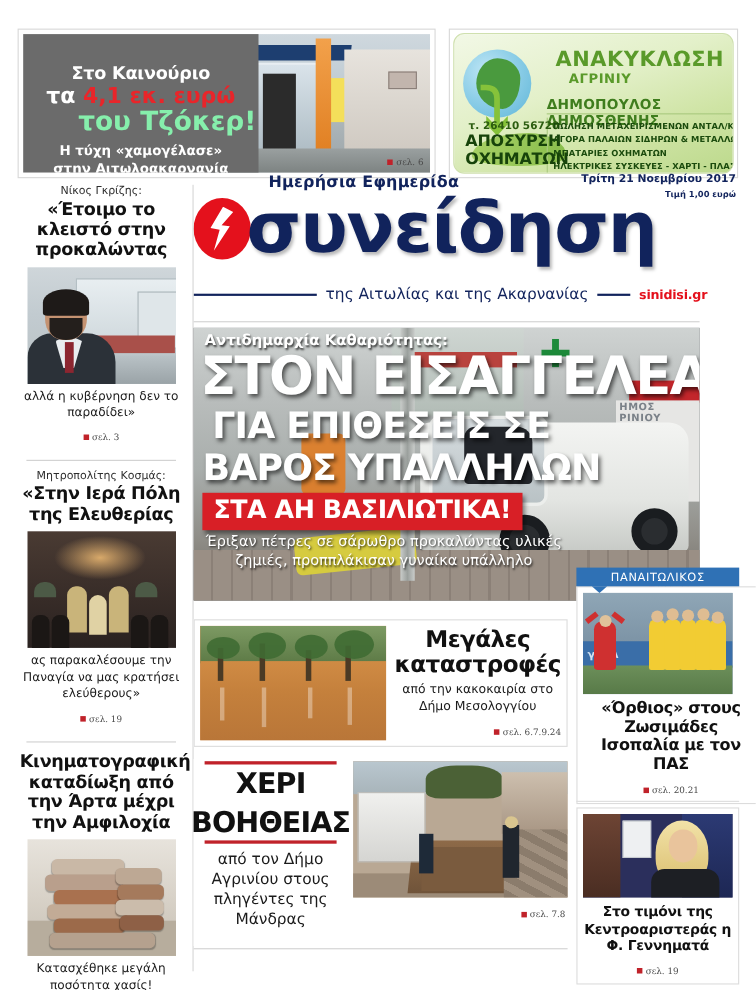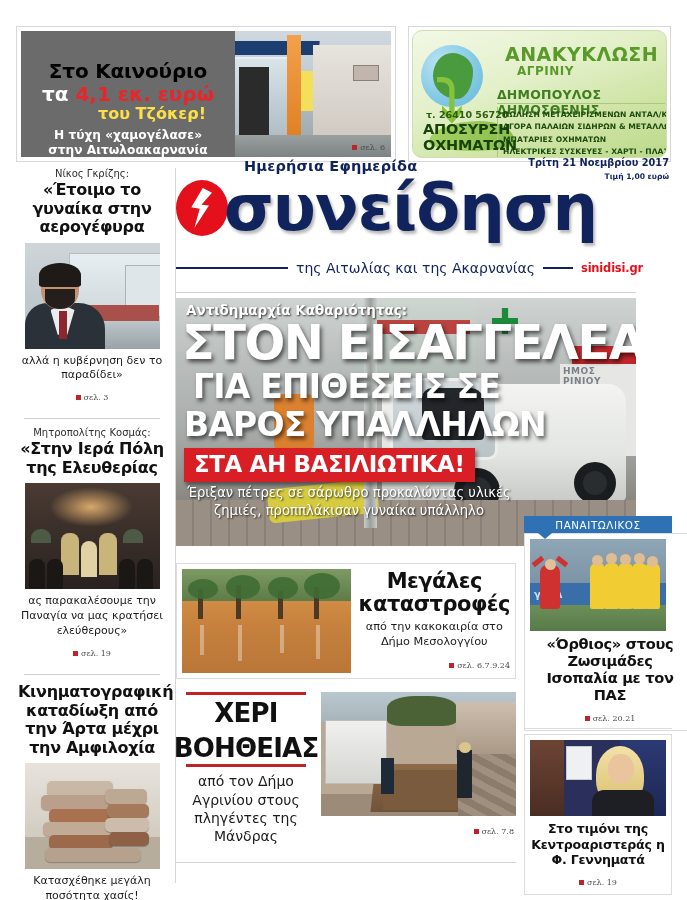--- a/index.html
+++ b/index.html
@@ -29,24 +29,24 @@
   .jp-win1 { position:absolute; right:12px; top:34px; width:26px; height:16px; background:#c2b5ad; border:1px solid #8a7f79; }
   .jp-orange { position:absolute; left:96px; top:4px; width:14px; height:106px; background:linear-gradient(180deg,#f2a14b,#e07f22); }
   .jp-ground { position:absolute; left:0; bottom:0; width:100%; height:22px; background:linear-gradient(180deg,#9aa0a0,#7d8382); }
   .jp-yellow { position:absolute; left:104px; top:40px; width:22px; height:40px; background:#f4df5a; }
 
   .joker-gray {
     position:absolute; left:0; top:0; width:214px; height:100%;
     background:#6b6b6b; display:flex; flex-direction:column;
     align-items:center; justify-content:center; padding:4px 6px;
   }
-  .joker-gray .l1 { color:#000000; font-weight:bold; font-size:20px; line-height:1.06; letter-spacing:-.2px; white-space:nowrap;margin-top:32px;}
+  .joker-gray .l1 { color:#ffffff; font-weight:bold; font-size:16px; line-height:1.06; letter-spacing:-.2px; white-space:nowrap;margin-top:32px;}
   .joker-gray .l2 { font-weight:bold; font-size:20px; line-height:1.12; color:#fff; white-space:nowrap;}
   .joker-gray .l2 .red { color:#e8252a; }
-  .joker-gray .l3 { color:#fde047; font-weight:bold; font-size:16px; line-height:1.08; white-space:nowrap;margin-left:48px;}
+  .joker-gray .l3 { color:#86efac; font-weight:bold; font-size:24px; line-height:1.08; white-space:nowrap;margin-left:48px;}
   .joker-gray .l4 { color:#fff; font-weight:bold; font-size:12.2px; line-height:1.25; margin-top:6px; white-space:nowrap;}
   .joker-gray .l5 { color:#fff; font-weight:bold; font-size:12.2px; line-height:1.25; white-space:nowrap;}
 
   .ad-rec { position:relative; width:263px; height:136px; border:1px solid #d8d8d8; background:#fff; padding:3px; }
   .rec-inner {
     position:relative; width:100%; height:100%; border-radius:10px; overflow:hidden;
     background:linear-gradient(160deg,#f2f8e6 0%, #e3f0c9 40%, #cfe4a5 70%, #bcd98c 100%);
     border:1px solid #cfe0ae;
   }
   .rec-globe {
@@ -341,21 +341,21 @@
       <div class="mh-rule" style="width:30px"></div>
       <div class="mh-site">sinidisi.gr</div>
     </div>
   </div>
 
   <div class="sidebar">
     <div class="sb-vrule"></div>
 
     <div class="sb-item">
       <div class="sb-eyebrow">Νίκος Γκρίζης:</div>
-      <div class="sb-head">«Έτοιμο το γυναίκα στην αερογέφυρα</div>
+      <div class="sb-head">«Έτοιμο το κλειστό στην προκαλώντας</div>
       <div class="sb-photo ph-grizis">
         <div class="bld"></div>
         <div class="bld2"></div>
         <div class="rd"></div>
         <div class="grnd"></div>
         <div class="body"></div>
         <div class="shirt"></div>
         <div class="tie"></div>
         <div class="head"></div>
         <div class="beard"></div>

